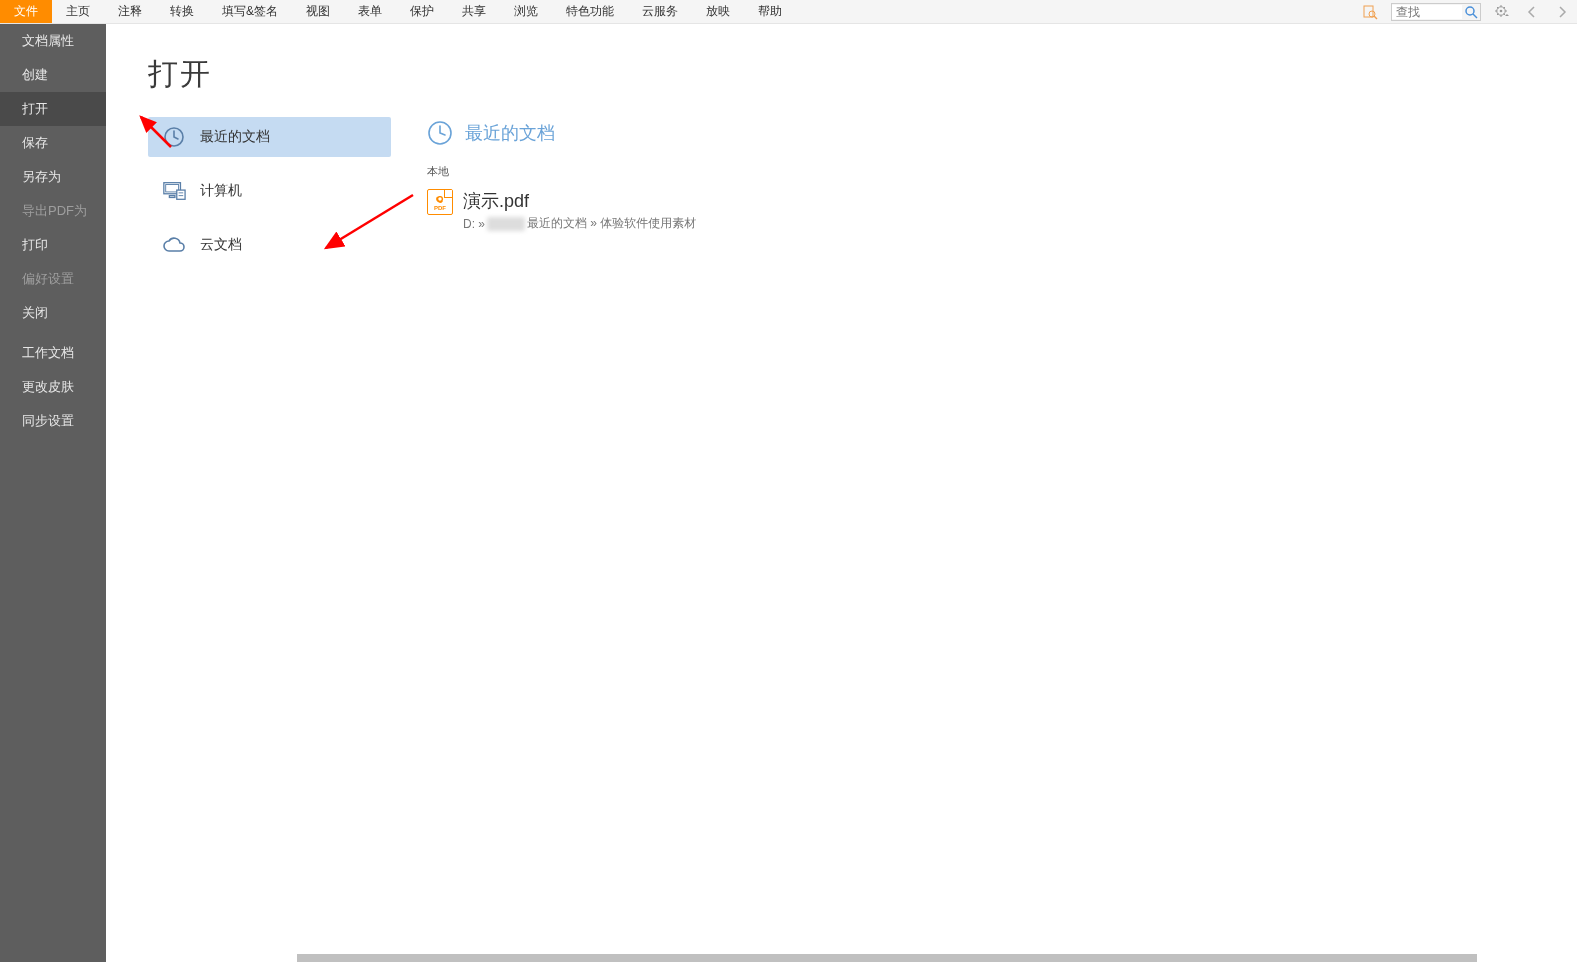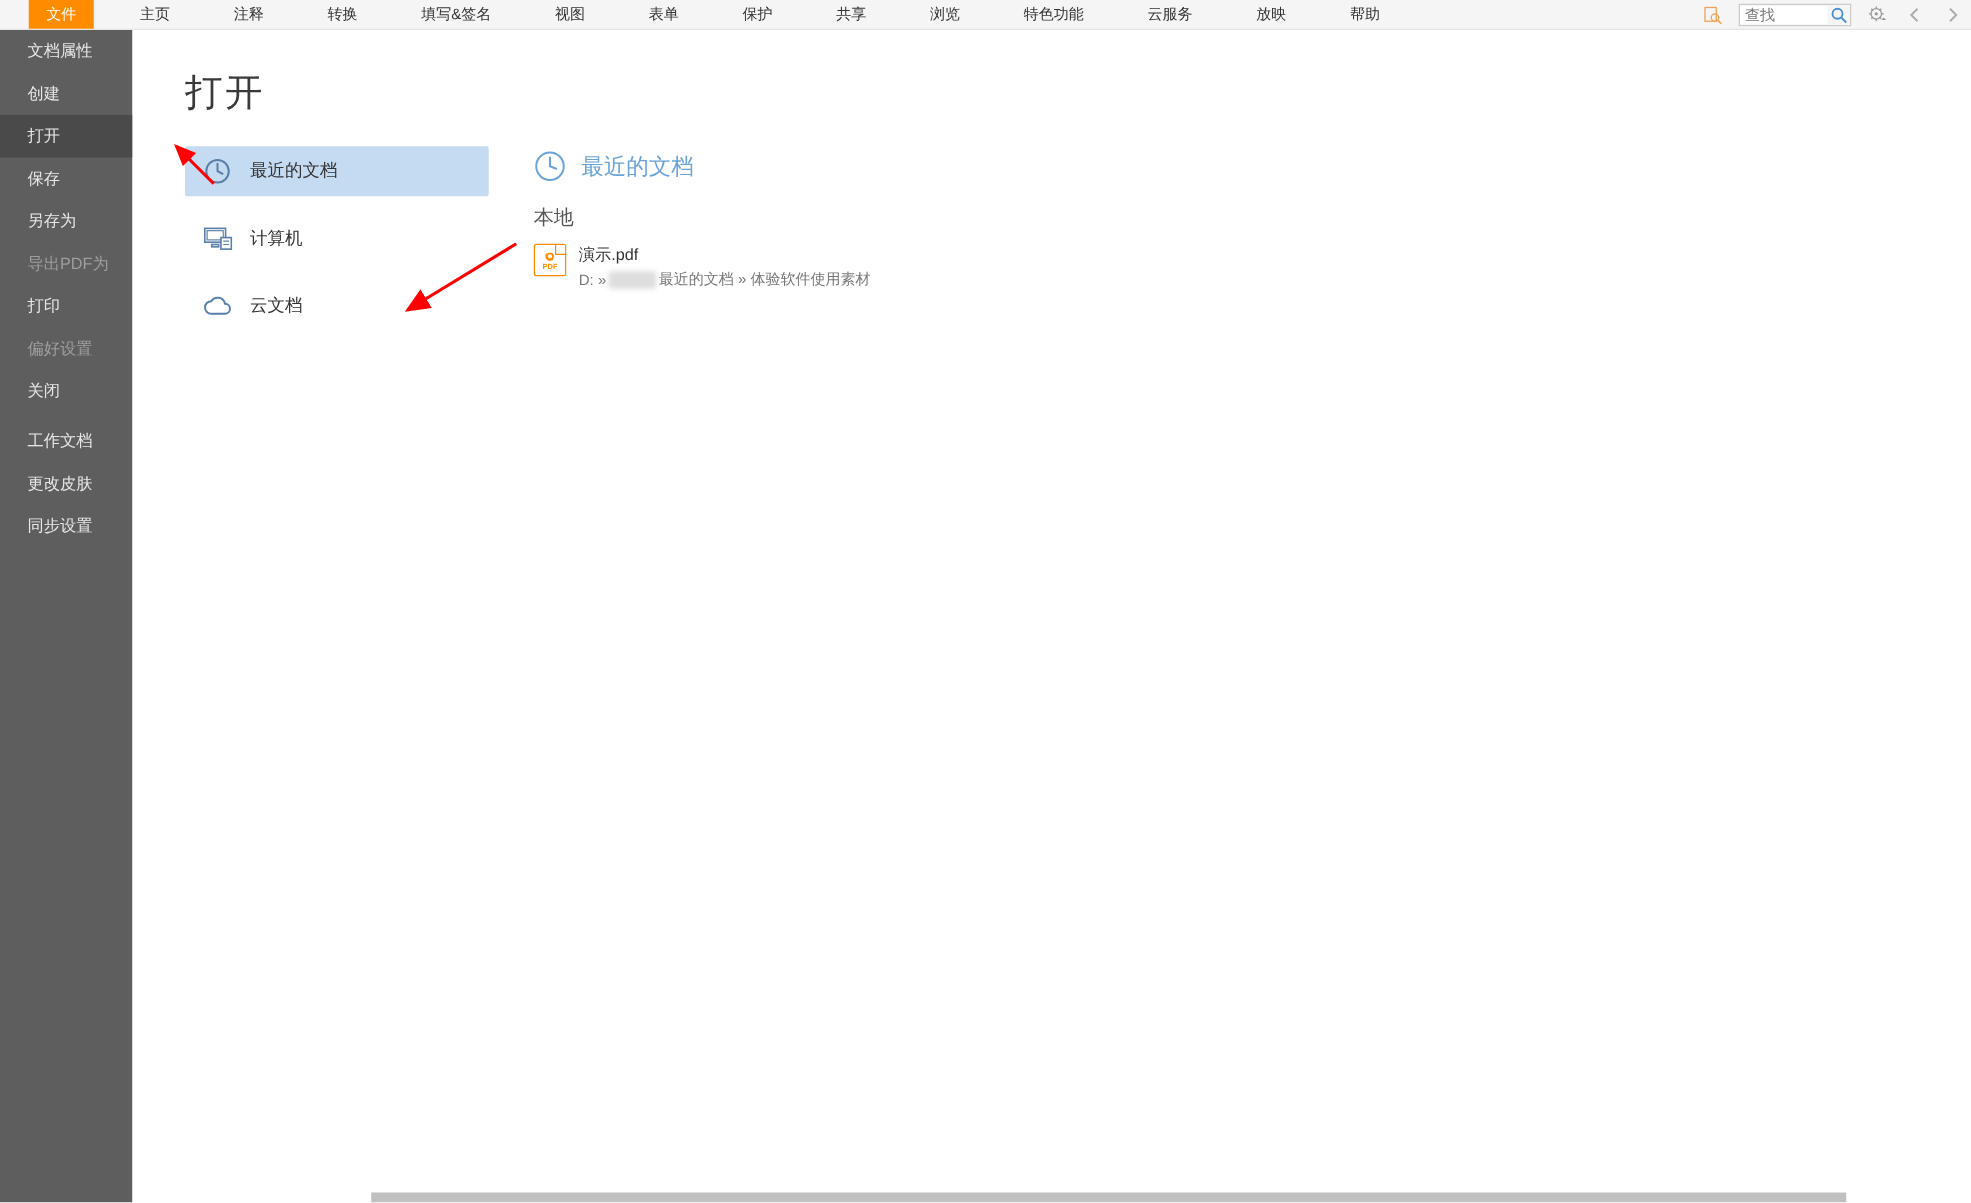--- a/index.html
+++ b/index.html
@@ -1,21 +1,21 @@
 <!DOCTYPE html>
 <html><head>
 <meta charset="utf-8">
 <style>
 * { margin: 0; padding: 0; box-sizing: border-box; font-family: "Microsoft YaHei", "PingFang SC", sans-serif; }
 html, body { width: 1577px; height: 962px; overflow: hidden; }
 body { display: flex; flex-direction: column; background: #fff; }
 
 
 .menubar { height: 24px; background: #f5f5f5; border-bottom: 1px solid #e5e5e5; display: flex; align-items: stretch; font-size: 12px; color: #333; }
-.menubar .tab { padding: 0 14px; display: flex; align-items: center; cursor: pointer; margin-left: 23px; }
+.menubar .tab { padding: 0 14px; display: flex; align-items: center; cursor: pointer; }
 .menubar .tab.active { background: #ff8c00; color: #fff; }
 .menubar .spacer { flex: 1; }
 .menubar .right { display: flex; align-items: center; gap: 12px; padding-right: 6px; }
 .menubar .search { display:flex; align-items:center; border:1px solid #ccc; height:18px; }
 .menubar .search input { border:none; outline:none; font-size:12px; width:70px; padding:0 4px; background:#fff; color:#888; }
 .menubar .search .mag { width:18px; display:flex; align-items:center; justify-content:center; color:#4a90d9; font-size:13px; }
 .menubar .icon-btn { width:18px; height:18px; display:flex; align-items:center; justify-content:center; color:#888; font-size:12px; cursor:pointer; }
 .menubar .find-icon { width:18px; height:18px; display:flex; align-items:center; justify-content:center; }
 
 
@@ -35,25 +35,25 @@
 .col1 h1 { font-size:30px; font-weight:400; color:#3a3a3a; margin-bottom:22px; letter-spacing:2px; }
 .loc-list { display:flex; flex-direction:column; gap:14px; }
 .loc { height:40px; display:flex; align-items:center; gap:14px; padding-left:14px; font-size:14px; color:#333; cursor:pointer; border-radius:2px; }
 .loc.selected { background:#c5dbf2; }
 .loc .ic { width:24px; height:24px; display:flex; align-items:center; justify-content:center; }
 
 .col2 { flex:1; padding:30px 0 0 36px; }
 .recent-head { display:flex; align-items:center; gap:12px; margin-bottom:18px; margin-top:66px; }
 .recent-head .title { font-size:18px; color:#6aa3d8; font-weight:400; }
 .recent-head .clock-ic { width:26px; height:26px; }
-.section-label { font-size:16px; color:#555; margin-bottom:6px; }
+.section-label { font-size:11px; color:#555; margin-bottom:6px; }
 .doc-row { display:flex; align-items:flex-start; gap:10px; padding:4px 0; cursor:pointer; }
 .doc-row .pdf-ic { width:26px; height:26px; border:1.6px solid #ff8c00; border-radius:2px; display:flex; flex-direction:column; align-items:center; justify-content:center; font-size:7px; color:#ff8c00; font-weight:bold; position:relative; }
 .doc-row .pdf-ic .corner { position:absolute; top:0; right:0; width:8px; height:8px; background:#fff; border-left:1.6px solid #ff8c00; border-bottom:1.6px solid #ff8c00; }
-.doc-row .meta .name { font-size:13px; color:#333; }
+.doc-row .meta .name { font-size:18px; color:#333; }
 .doc-row .meta .path { font-size:12px; color:#777; margin-top:2px; display:flex; align-items:center; gap:2px;}
 .doc-row .meta .path .blur { filter: blur(2px); background:#ddd; color:transparent; border-radius:2px; padding:0 2px; }
 
 
 .arrow1 { position:absolute; left:30px; top:88px; pointer-events:none; }
 .arrow2 { position:absolute; left:212px; top:166px; pointer-events:none; }
 
 
 .bottom-strip{ position:absolute; bottom:0; left:106px; right:0; height:12px; background:#fff; }
 .bottom-strip .thumb{ position:absolute; left:85px; top:4px; height:8px; width:1180px; background:#c0c0c0; }

